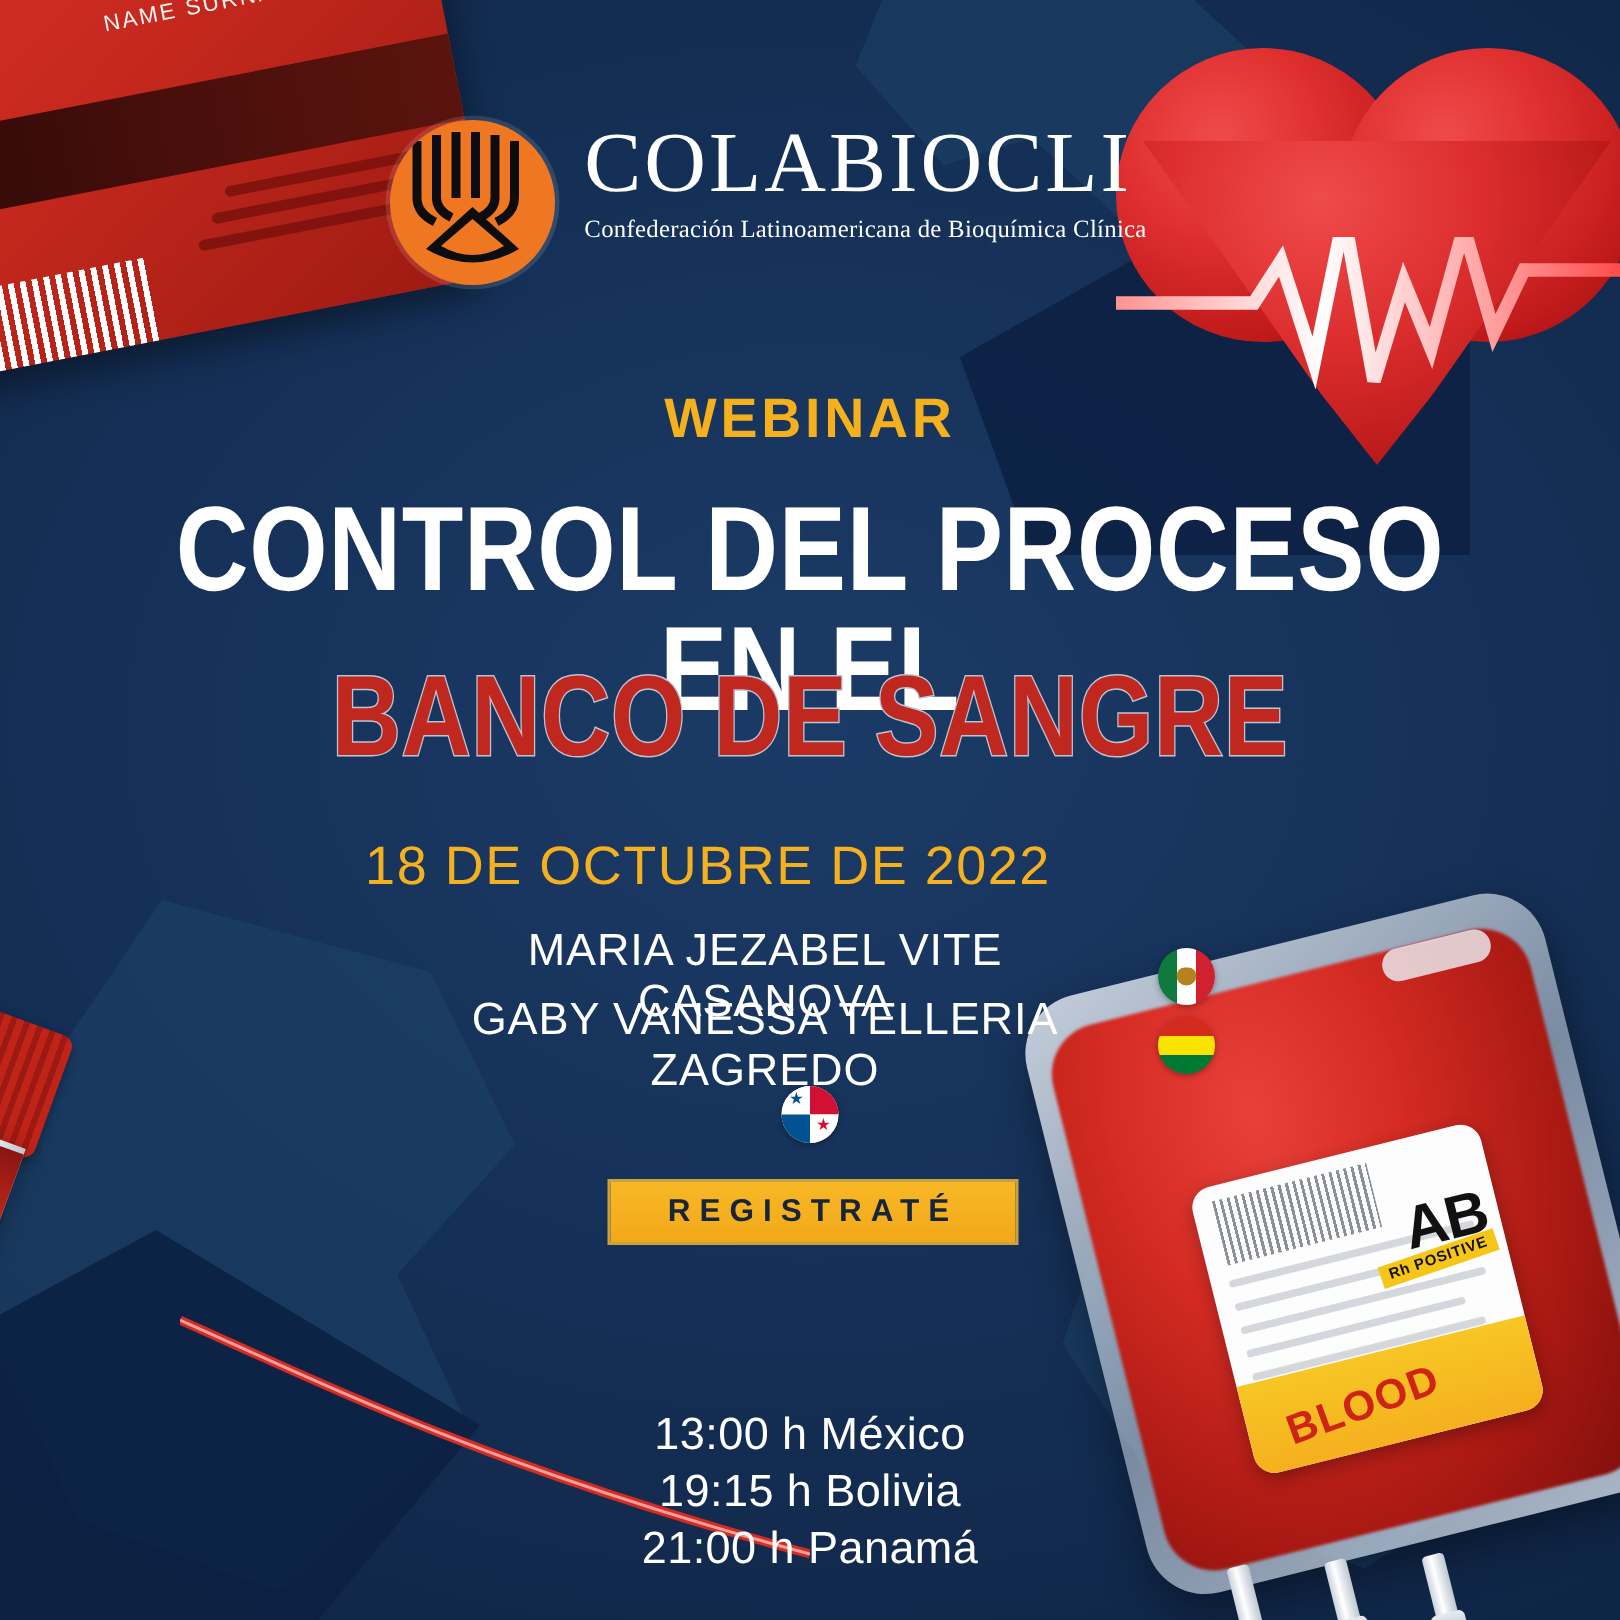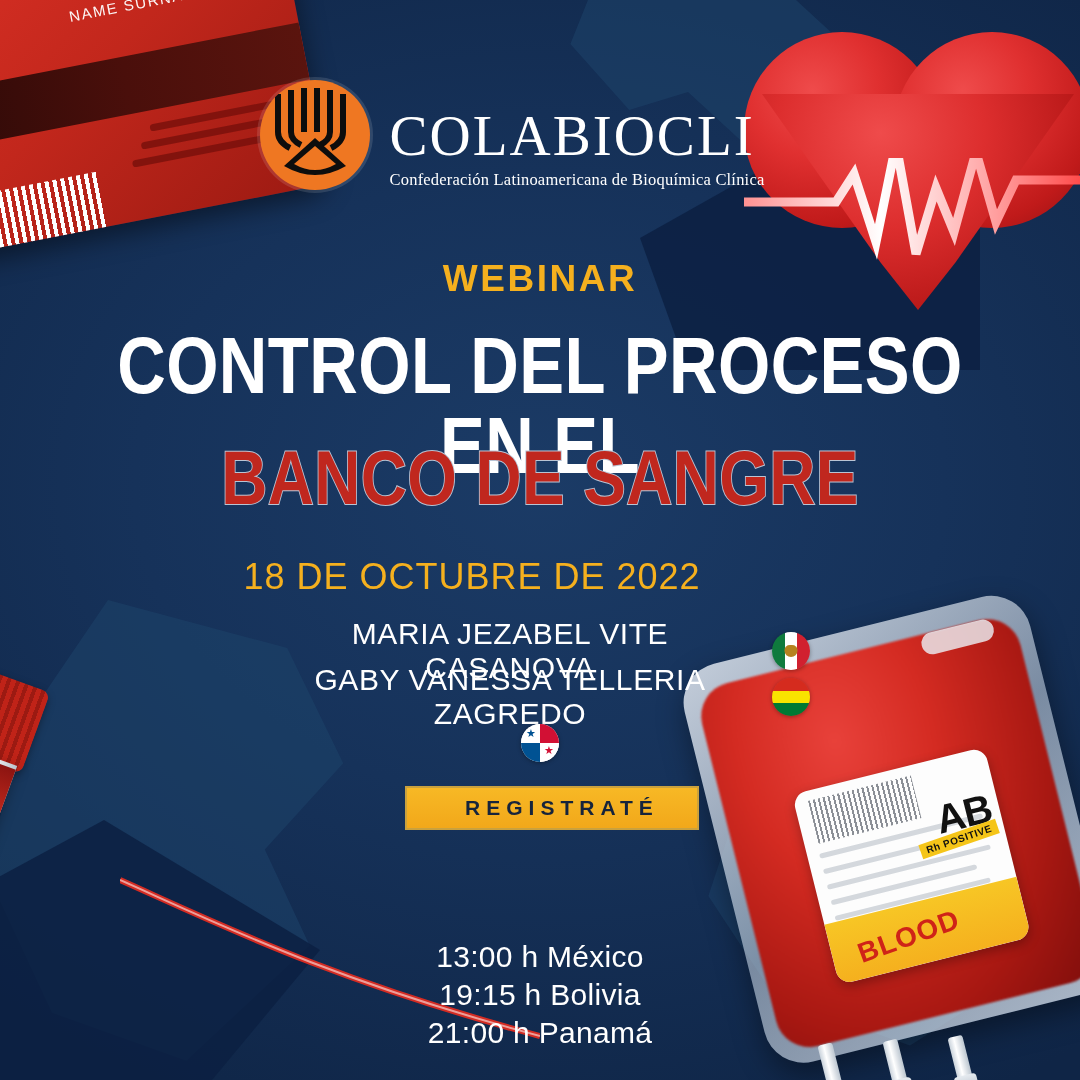--- a/index.html
+++ b/index.html
@@ -105,21 +105,21 @@
   .bag-port{position:absolute;width:15px;height:66px;border-radius:3px;
     background:linear-gradient(90deg,#c9d2db,#ffffff 40%,#bcc6d0);}
   .bag-port i{position:absolute;left:-4px;top:40px;width:23px;height:20px;border-radius:4px;
     background:linear-gradient(180deg,#e6ebf0,#aeb8c3);display:block;}
   #bp1{left:48px;top:396px;} #bp2{left:112px;top:408px;} #bp3{left:176px;top:420px;}
 
   
   #content{position:absolute;left:0;top:0;width:1080px;height:1080px;}
 
   #logo-row{position:absolute;left:0;top:80px;width:1024px;
-    display:flex;align-items:flex-end;justify-content:center;gap:20px;}
+    display:flex;align-items:flex-start;justify-content:center;gap:20px;}
   #logo-mark{width:110px;height:110px;border-radius:50%;background:#ef7722;
     position:relative;overflow:hidden;flex:0 0 auto;
     box-shadow:0 0 0 3px rgba(255,255,255,.12);}
   #logo-text{display:flex;flex-direction:column;align-items:flex-start;}
   #logo-name{font-family:"Liberation Serif",serif;font-size:57px;line-height:1;
     color:#fff;letter-spacing:2px;}
   #logo-tag{font-family:"Liberation Serif",serif;font-size:16.5px;color:#fff;
     margin-top:6px;letter-spacing:.2px;font-weight:normal;}
 
   #webinar{position:absolute;left:0;top:258px;width:1080px;text-align:center;
@@ -154,21 +154,21 @@
   .flag-pa .q2{left:50%;top:0;background:#d21034;}
   .flag-pa .q3{left:0;top:50%;background:#005293;}
   .flag-pa .q4{left:50%;top:50%;background:#fff;}
   .flag-pa .st{position:absolute;font-size:11px;line-height:1;}
   .flag-pa .st1{left:5px;top:4px;color:#005293;}
   .flag-pa .st2{left:23px;top:21px;color:#d21034;}
 
   #register{position:absolute;left:405px;top:786px;width:270px;height:40px;
     background:linear-gradient(180deg,#f7b825 0%,#f2a81a 100%);
     border:2px solid #caa13d;display:flex;align-items:center;justify-content:center;
-    font-size:21px;font-weight:bold;letter-spacing:6px;color:#16243c;cursor:pointer;padding-left:20px;}
+    font-size:21px;font-weight:bold;letter-spacing:6px;color:#16243c;cursor:pointer;}
 
   #horarios{position:absolute;left:0;top:892px;width:1080px;text-align:center;
     font-size:35px;font-weight:bold;color:#f5b01e;letter-spacing:.6px;}
   #times{position:absolute;left:0;top:938px;width:1080px;text-align:center;}
   .time-line{font-size:30px;color:#fff;line-height:1.26;letter-spacing:.3px;}
 </style>
 </head>
 <body>
 
 <div id="poster">

